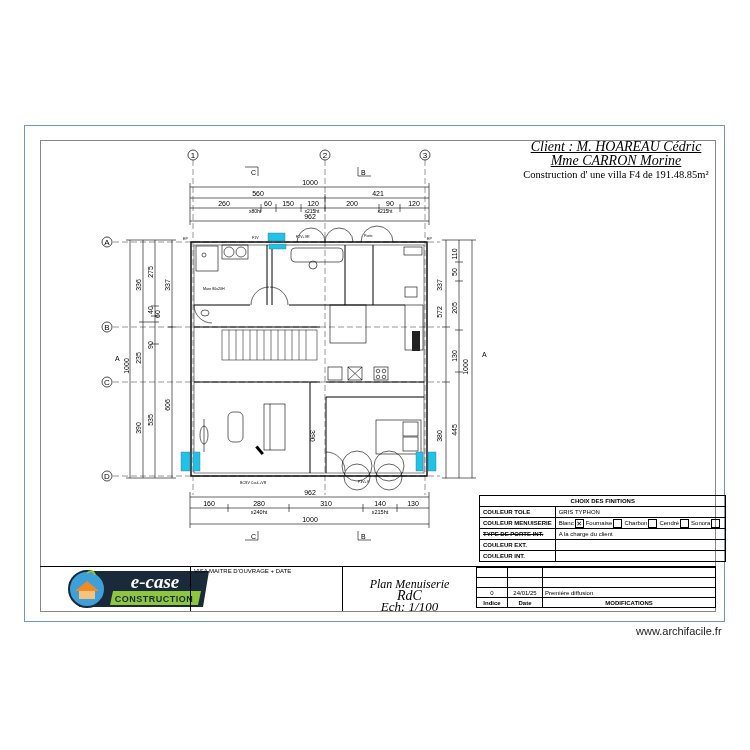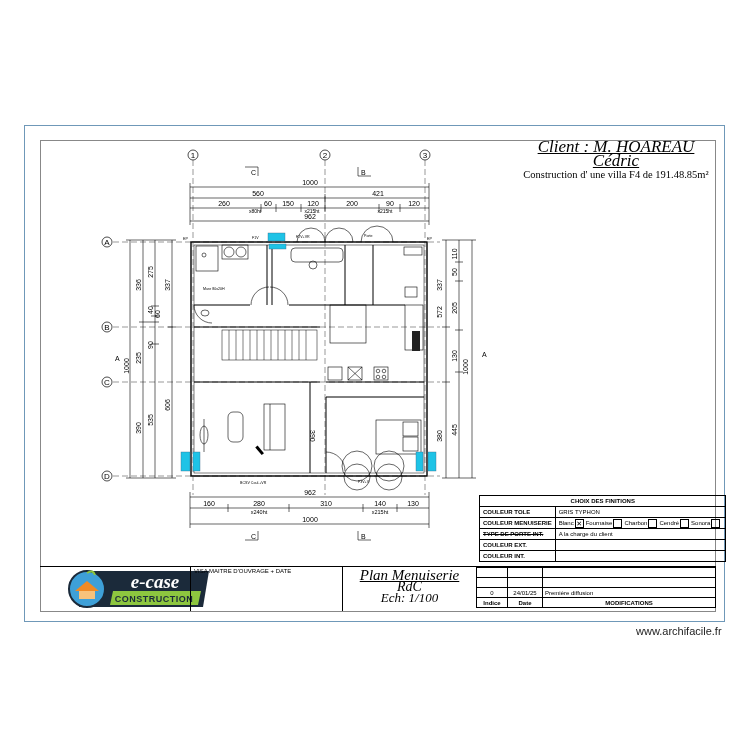--- a/index.html
+++ b/index.html
@@ -1,33 +1,33 @@
 <!DOCTYPE html>
 <html><head>
 <meta charset="utf-8">
 <style>
   html,body{margin:0;padding:0;background:#fff;}
   body{width:750px;height:750px;position:relative;overflow:hidden;font-family:"Liberation Sans",sans-serif;}
   .sheet{position:absolute;left:24px;top:125px;width:701px;height:497px;border:1px solid #6f98b8;box-sizing:border-box;background:#fff;}
   .frame{position:absolute;left:40px;top:140px;width:676px;height:472px;border:1px solid #888;box-sizing:border-box;}
   svg.plan{position:absolute;left:0;top:0;}
   .client{position:absolute;left:516px;top:140px;width:200px;text-align:center;font-family:"Liberation Serif",serif;color:#000;line-height:14px;}
-  .client .l1,.client .l2{font-style:italic;font-size:17px;text-decoration:underline;}
+  .client .l1,.client .l2{font-style:italic;font-size:14px;text-decoration:underline;}
   .client .l3,.client .l4{font-size:10.5px;}
   .fin{position:absolute;left:479px;top:495px;width:231px;border:1px solid #000;border-collapse:collapse;font-size:6px;}
   .fin td{border:1px solid #000;height:10px;padding:0 3px;white-space:nowrap;}
   .fin .hdr{text-align:center;font-weight:bold;}
   .fin .k{width:64px;font-weight:bold;}
   .fin .strike{text-decoration:line-through;}
   .cb{display:inline-block;width:7px;height:7px;border:1px solid #000;vertical-align:middle;margin:0 2px 0 1px;font-size:7px;line-height:7px;text-align:center;}
   .tb{position:absolute;left:40px;top:566px;width:676px;height:45px;border-top:1px solid #000;}
   .logo{position:absolute;left:40px;top:567px;width:149px;height:44px;padding-left:25px;}
   .visa{position:absolute;left:190px;top:567px;width:153px;height:44px;border-left:1px solid #000;border-right:1px solid #000;font-size:6px;padding:1px 3px;box-sizing:border-box;}
   .ptitle{position:absolute;left:343px;top:567px;width:133px;height:44px;text-align:center;font-family:"Liberation Serif",serif;font-style:italic;line-height:11px;}
-  .ptitle .t1{font-size:15px;margin-top:3px;text-decoration:underline;}
+  .ptitle .t1{font-size:12px;margin-top:12px;}
   .ptitle .t2{font-size:14px;}
   .ptitle .t3{font-size:13px;font-family:Liberation Serif, serif;}
   .rev{position:absolute;left:476px;top:567px;width:240px;border-collapse:collapse;font-size:6px;}
   .rev td{border:1px solid #000;height:9px;padding:0 2px;}
   .rev td.c{text-align:center;}
   .rev tr.h td{font-weight:bold;text-align:center;}
   .wm{position:absolute;left:636px;top:625px;font-size:11px;color:#222;}
   .dim{font-size:7px;fill:#000;font-family:"Liberation Sans",sans-serif;}
   .lab{font-size:3.6px;fill:#000;font-family:"Liberation Sans",sans-serif;}
   .axis{font-size:8px;fill:#000;font-family:"Liberation Sans",sans-serif;}
@@ -292,20 +292,21 @@
     <text x="240" y="484">BCSV Coul.+VR</text>
     <text x="358" y="483">F3V+V</text>
     <text x="183" y="240">EP</text>
     <text x="427" y="240">EP</text>
   </g>
   <text class="dim" transform="translate(310,430) rotate(90)">390</text>
 </svg>
 
 <div class="client">
   <div class="l1">Client : M. HOAREAU Cédric</div>
+  <div class="l2">Mme CARRON Morine</div>
   <div class="l3">Construction d' une villa F4 de 191.48.85m²</div>
 </div>
 
 <table class="fin">
   <tbody>
       <tr>
         <td colspan="2" class="hdr">CHOIX DES FINITIONS</td>
       </tr>
   <tr>
     <td class="k">COULEUR TOLE</td>

